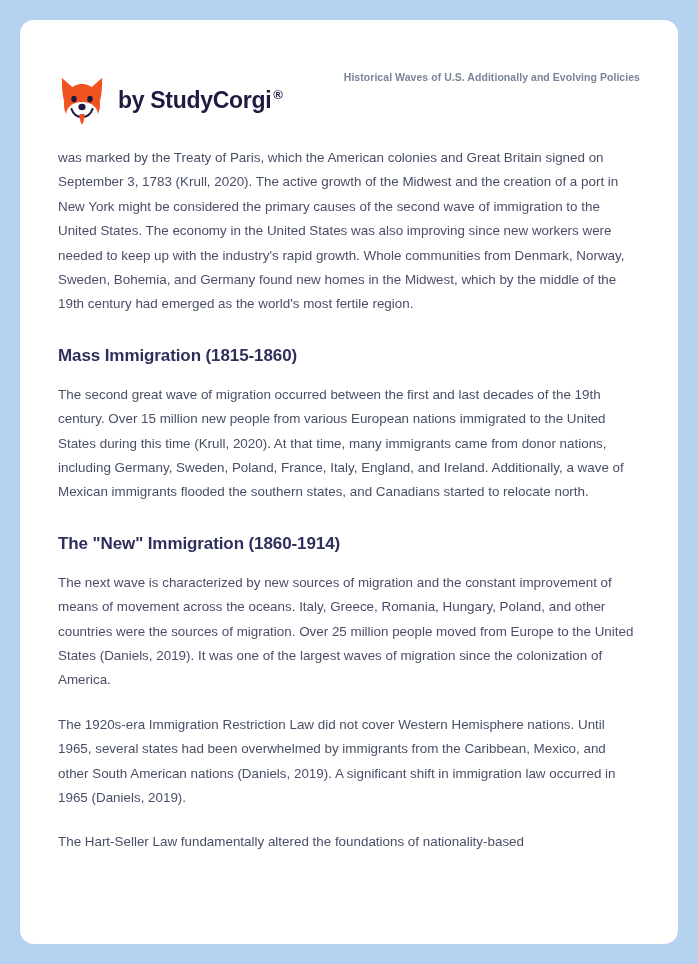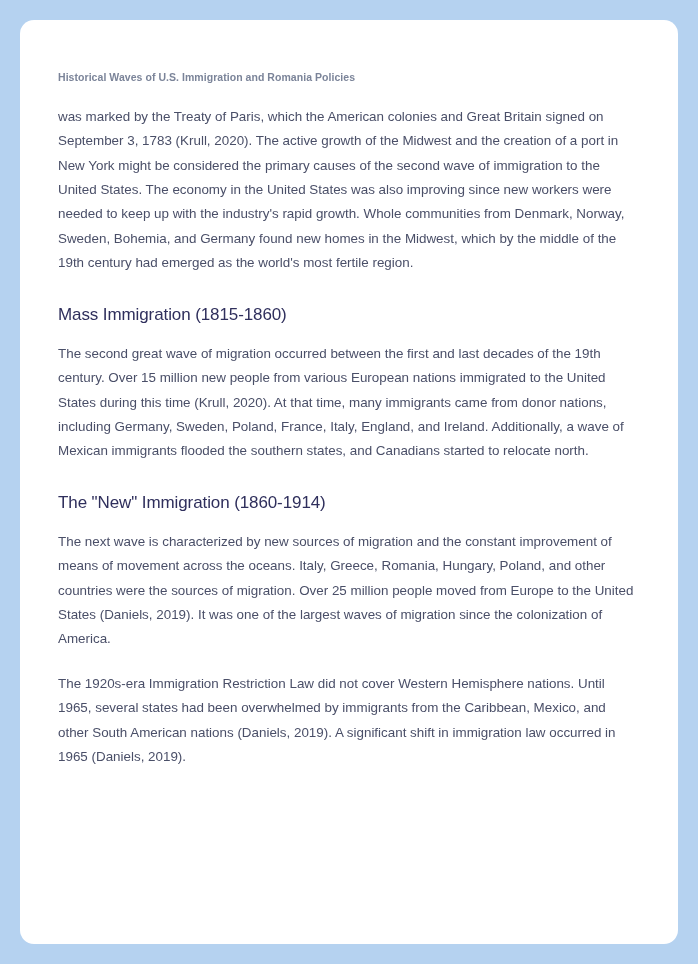--- a/index.html
+++ b/index.html
@@ -91,42 +91,66 @@
     font-size: 13.4px;
     line-height: 1.82;
     color: #4a4f68;
   }
   .doc-body p:last-child {
     margin-bottom: 0;
   }
   .section-heading {
     margin: 28px 0 16px 0;
     font-size: 17px;
-    font-weight: normal;
+    font-weight: bold;
     color: #2f2f5c;
     letter-spacing: -0.1px;
     line-height: 1.3;
   }
 </style>
 </head>
 <body>
 
 <div class="page-sheet">
 
   <div class="doc-header">
 
+    <div class="brand">
+      <span class="brand-logo">
+        <svg viewBox="0 0 48 52" width="48" height="52" aria-hidden="true">
+
+          <path d="M4 4 C4 4 3 22 8 32 L20 18 Z" fill="#f1531f"></path>
+          <path d="M44 4 C44 4 45 22 40 32 L28 18 Z" fill="#f1531f"></path>
+
+          <path d="M24 10 C35 10 42 20 42 31 C42 42 34 50 24 50 C14 50 6 42 6 31 C6 20 13 10 24 10 Z" fill="#f1531f"></path>
+
+          <path d="M24 28 C34 28 40 34 40 41 C40 47 33 50.5 24 50.5 C15 50.5 8 47 8 41 C8 34 14 28 24 28 Z" fill="#ffffff"></path>
+
+          <ellipse cx="16" cy="25" rx="2.7" ry="3.2" fill="#1e1b42"></ellipse>
+          <ellipse cx="32" cy="25" rx="2.7" ry="3.2" fill="#1e1b42"></ellipse>
+
+          <ellipse cx="24" cy="33" rx="3.6" ry="3.2" fill="#1e1b42"></ellipse>
+
+          <path d="M13.5 35 C15.5 41 20 43 24 43 C28 43 32.5 41 34.5 35" stroke="#1e1b42" stroke-width="2.1" fill="none" stroke-linecap="round"></path>
+
+          <path d="M21.5 40 C21.5 45 22.5 49 24 50.5 C25.5 49 26.5 45 26.5 40 Z" fill="#f1531f"></path>
+        </svg>
+      </span>
+      <span class="brand-wordmark"><span>by StudyCorgi</span><sup class="brand-reg">®</sup></span>
+    </div>
 
     <div class="header-meta">
-      <div class="header-title">Historical Waves of U.S. Immigration and Romania Policies</div>
+      <div class="header-title">Historical Waves of U.S. Additionally and Evolving Policies</div>
     </div>
 
   </div>
 
   <div class="doc-body">
       <p>was marked by the Treaty of Paris, which the American colonies and Great Britain signed on September 3, 1783 (Krull, 2020). The active growth of the Midwest and the creation of a port in New York might be considered the primary causes of the second wave of immigration to the United States. The economy in the United States was also improving since new workers were needed to keep up with the industry's rapid growth. Whole communities from Denmark, Norway, Sweden, Bohemia, and Germany found new homes in the Midwest, which by the middle of the 19th century had emerged as the world's most fertile region.</p>
       <h2 class="section-heading">Mass Immigration (1815-1860)</h2>
       <p>The second great wave of migration occurred between the first and last decades of the 19th century. Over 15 million new people from various European nations immigrated to the United States during this time (Krull, 2020). At that time, many immigrants came from donor nations, including Germany, Sweden, Poland, France, Italy, England, and Ireland. Additionally, a wave of Mexican immigrants flooded the southern states, and Canadians started to relocate north.</p>
       <h2 class="section-heading">The "New" Immigration (1860-1914)</h2>
       <p>The next wave is characterized by new sources of migration and the constant improvement of means of movement across the oceans. Italy, Greece, Romania, Hungary, Poland, and other countries were the sources of migration. Over 25 million people moved from Europe to the United States (Daniels, 2019). It was one of the largest waves of migration since the colonization of America.</p>
       <p>The 1920s-era Immigration Restriction Law did not cover Western Hemisphere nations. Until 1965, several states had been overwhelmed by immigrants from the Caribbean, Mexico, and other South American nations (Daniels, 2019). A significant shift in immigration law occurred in 1965 (Daniels, 2019).</p>
+      <p>The Hart-Seller Law fundamentally altered the foundations of nationality-based</p>
     </div>
 
 </div>
 
 </body></html>

